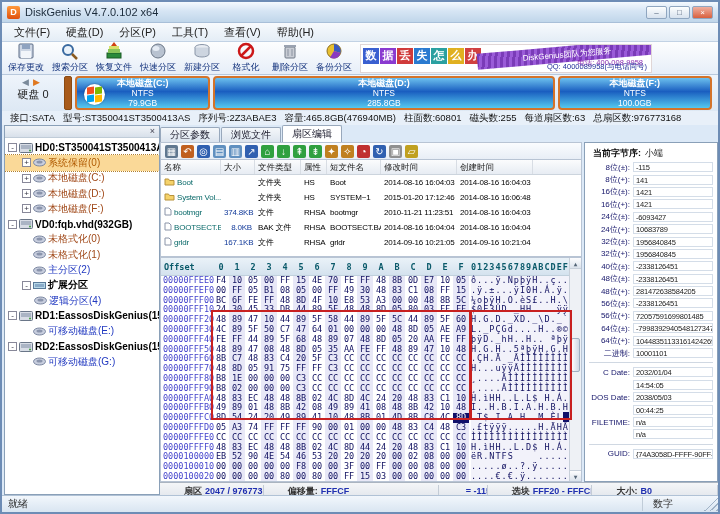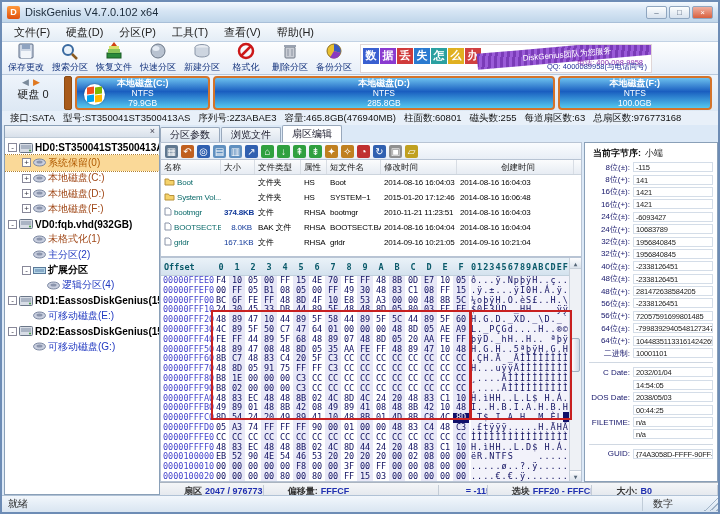--- a/index.html
+++ b/index.html
@@ -362,43 +362,53 @@
           <span style="color: rgb(0, 0, 0); font-weight: bold;">VD0:fqb.vhd(932GB)</span>
         </div>
         <div class="titem" style="padding-left: 17px;">
           <span class="texp none"></span>
           <span class="ticon">
             <svg width="13" height="9">
               <ellipse cx="6.5" cy="4.5" rx="6" ry="3.5" fill="#c8cede" stroke="#7a86a0"></ellipse>
               <ellipse cx="6.5" cy="4" rx="3" ry="1.5" fill="#8a94ac"></ellipse>
             </svg>
           </span>
-          <span style="color: rgb(160, 72, 24);">未格式化(1)</span>
+          <span style="color: rgb(160, 72, 24);">未格式化(0)</span>
         </div>
         <div class="titem" style="padding-left: 17px;">
           <span class="texp none"></span>
           <span class="ticon">
             <svg width="13" height="9">
               <ellipse cx="6.5" cy="4.5" rx="6" ry="3.5" fill="#c8cede" stroke="#7a86a0"></ellipse>
               <ellipse cx="6.5" cy="4" rx="3" ry="1.5" fill="#8a94ac"></ellipse>
             </svg>
           </span>
+          <span style="color: rgb(160, 72, 24);">未格式化(1)</span>
+        </div>
+        <div class="titem" style="padding-left: 17px;">
+          <span class="texp none"></span>
+          <span class="ticon">
+            <svg width="13" height="9">
+              <ellipse cx="6.5" cy="4.5" rx="6" ry="3.5" fill="#c8cede" stroke="#7a86a0"></ellipse>
+              <ellipse cx="6.5" cy="4" rx="3" ry="1.5" fill="#8a94ac"></ellipse>
+            </svg>
+          </span>
           <span style="color: rgb(32, 56, 192);">主分区(2)</span>
         </div>
         <div class="titem" style="padding-left: 17px;">
           <span class="texp">-</span>
           <span class="ticon">
             <svg width="13" height="9">
               <rect x="0.5" y="1.5" width="12" height="6" fill="#b8d8e8" stroke="#5a7a9a"></rect>
               <rect x="2" y="3" width="9" height="3" fill="#88aac8"></rect>
             </svg>
           </span>
           <span style="color: rgb(0, 0, 0); font-weight: bold;">扩展分区</span>
         </div>
-        <div class="titem" style="padding-left: 31px;">
+        <div class="titem" style="padding-left: 18px;">
           <span class="texp none"></span>
           <span class="ticon">
             <svg width="13" height="9">
               <ellipse cx="6.5" cy="4.5" rx="6" ry="3.5" fill="#c8cede" stroke="#7a86a0"></ellipse>
               <ellipse cx="6.5" cy="4" rx="3" ry="1.5" fill="#8a94ac"></ellipse>
             </svg>
           </span>
           <span style="color: rgb(32, 56, 192);">逻辑分区(4)</span>
         </div>
         <div class="titem" style="padding-left: 3px;">
@@ -472,21 +482,21 @@
     </div>
 
   <div class="ftable">
     <div class="fhead" id="fhead">
         <span class="c" style="width: 60px;">名称</span>
         <span class="c" style="width: 34px; text-align: left;">大小</span>
         <span class="c" style="width: 46px;">文件类型</span>
         <span class="c" style="width: 26px;">属性</span>
         <span class="c" style="width: 54px;">短文件名</span>
         <span class="c" style="width: 76px;">修改时间</span>
-        <span class="c" style="width: 76px; margin-left: 41px;">创建时间</span>
+        <span class="c" style="width: 76px;">创建时间</span>
       </div>
     <div id="fbody">
         <div class="frow">
           <span class="c fname" style="width: 60px;">
             <span><svg width="11" height="9">
                 <path d="M1 3 L1 8 L10 8 L10 3.5 L5.5 3.5 L4.5 2 L1 2 Z" fill="#f5d26a" stroke="#b8923a"></path>
               </svg></span>
             <span>Boot</span>
           </span>
           <span class="c fsize" style="width: 34px;"></span>
@@ -510,21 +520,21 @@
           <span class="c" style="width: 76px;">2015-01-20 17:12:46</span>
           <span class="c" style="width: 76px;">2014-08-16 16:06:48</span>
         </div>
         <div class="frow">
           <span class="c fname" style="width: 60px;">
             <span><svg width="8" height="9">
                 <path d="M1 1 L5 1 L7 3 L7 8 L1 8 Z" fill="#fff" stroke="#8a94a8"></path>
               </svg></span>
             <span>bootmgr</span>
           </span>
-          <span class="c fsize" style="width: 34px; font-weight: bold;">374.8KB</span>
+          <span class="c fsize" style="width: 34px;">374.8KB</span>
           <span class="c" style="width: 46px;">文件</span>
           <span class="c" style="width: 26px;">RHSA</span>
           <span class="c" style="width: 54px;">bootmgr</span>
           <span class="c" style="width: 76px;">2010-11-21 11:23:51</span>
           <span class="c" style="width: 76px;">2014-08-16 16:04:03</span>
         </div>
         <div class="frow">
           <span class="c fname" style="width: 60px;">
             <span><svg width="8" height="9">
                 <path d="M1 1 L5 1 L7 3 L7 8 L1 8 Z" fill="#fff" stroke="#8a94a8"></path>

